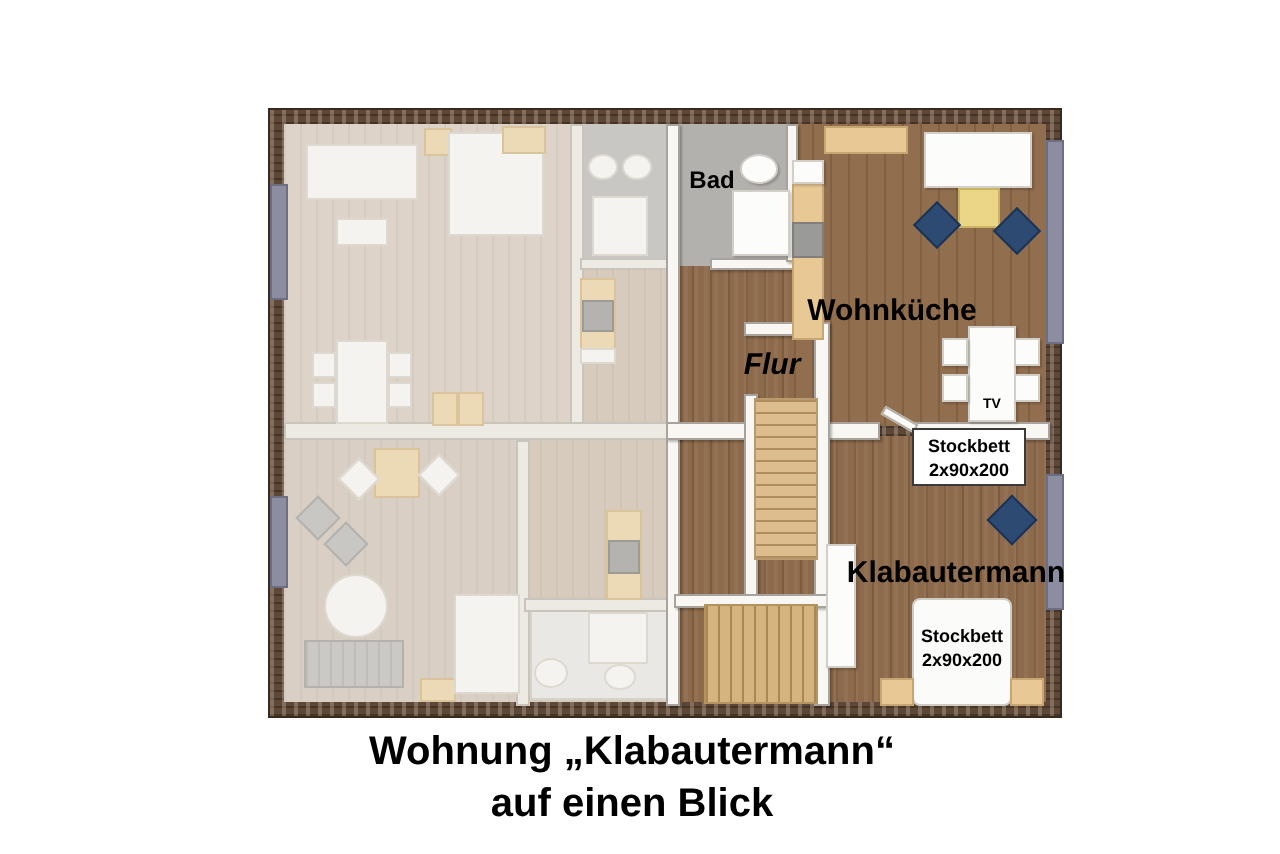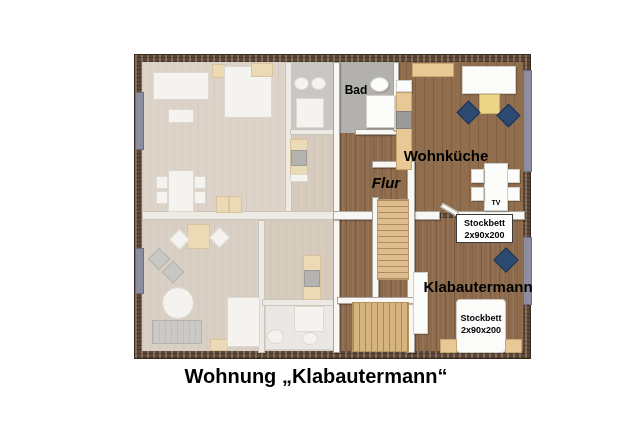--- a/index.html
+++ b/index.html
@@ -192,15 +192,16 @@
   <div class="abs ft" style="left:440px;top:339px;width:15px;height:12px;"></div>
   <div class="abs ft" style="left:505px;top:339px;width:15px;height:12px;"></div>
 
   <div class="abs lbl lbl-bad" style="left:330px;top:83px;width:52px;">Bad</div>
   <div class="abs lbl lbl-room" style="left:391px;top:147px;width:110px;">Wohnküche</div>
   <div class="abs lbl lbl-room" style="left:358px;top:174px;width:56px;font-style:italic;">Flur</div>
   <div class="abs lbl lbl-room" style="left:414px;top:278px;width:128px;">Klabautermann</div>
 
   <div class="abs title">
     <div>Wohnung „Klabautermann“</div>
+    <div>auf einen Blick</div>
   </div>
 
 </div>
 
 </body></html>

